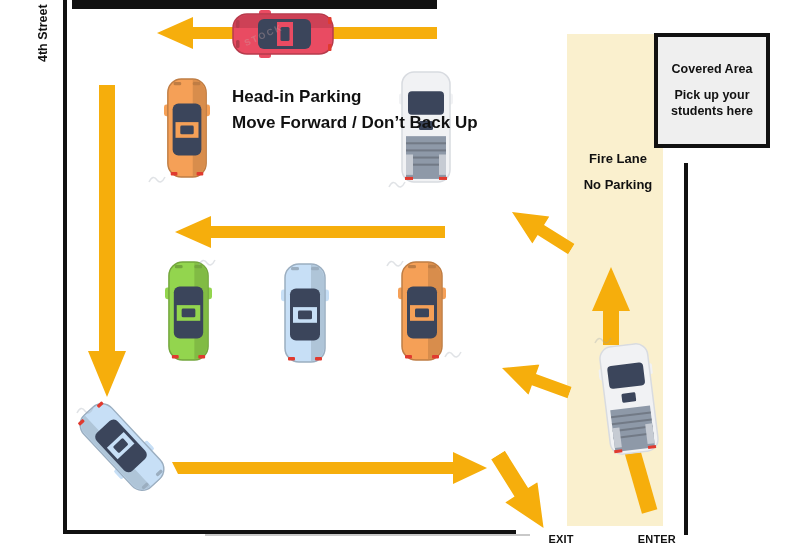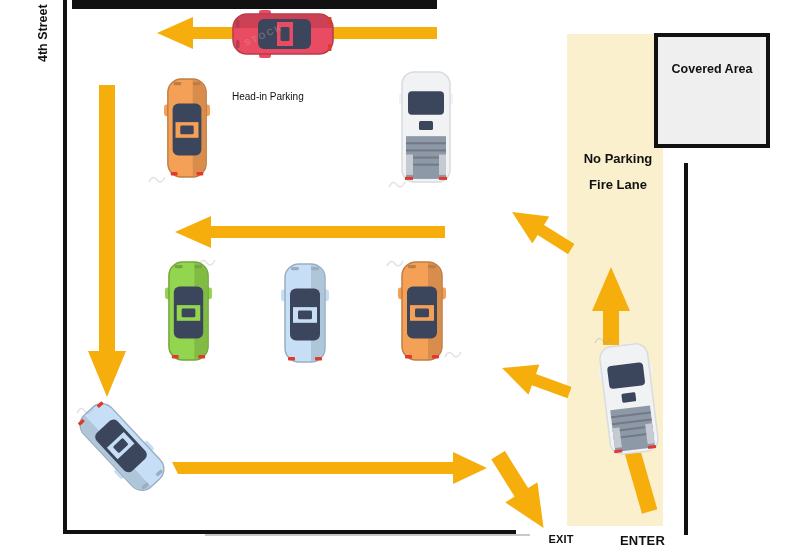--- a/index.html
+++ b/index.html
@@ -20,25 +20,25 @@
   #covered-box .title{margin-top:25px;font-size:12.5px;font-weight:bold;}
   #covered-box .sub{margin-top:11px;font-size:12.5px;font-weight:bold;line-height:16px;}
   
   .arrow{z-index:2;}
   .arrow polygon{fill:var(--arrow);}
   #enter-line{left:624px;top:450px;width:16px;height:64px;background:var(--arrow);
     transform:rotate(-16deg);transform-origin:8px 0;z-index:2;}
   
   .car{z-index:3;}
   .car svg{display:block;width:100%;height:100%;}
-  #instructions{left:232px;top:84px;z-index:5;font-size:10px;font-weight:normal;line-height:26px;white-space:nowrap;}
+  #instructions{left:232px;top:84px;z-index:5;font-size:17px;font-weight:bold;line-height:26px;white-space:nowrap;}
   #fire-lane-label{left:570px;top:146px;width:96px;z-index:5;text-align:center;
     font-size:13px;font-weight:bold;line-height:26px;}
   #exit-label{left:536px;top:533px;width:50px;text-align:center;font-size:11px;font-weight:bold;z-index:5;letter-spacing:.2px;}
-  #enter-label{left:620px;top:533px;width:56px;text-align:left;font-size:13px;font-weight:bold;z-index:5;letter-spacing:.2px;}
+  #enter-label{left:620px;top:533px;width:56px;text-align:right;font-size:11px;font-weight:bold;z-index:5;letter-spacing:.2px;}
   #street-label{left:36px;top:62px;transform:rotate(-90deg);transform-origin:0 0;
     font-size:12.5px;font-weight:bold;white-space:nowrap;z-index:5;}
   
   .wm{z-index:4;opacity:.30;}
   .wm path{stroke:#9aa3ad;stroke-width:1.5;fill:none;}
   #wm-text{left:243px;top:30px;transform:rotate(-24deg);font-size:9px;letter-spacing:2px;
     color:#caa;opacity:.35;z-index:4;font-weight:bold;}
 </style>
 </head>
 <body>
@@ -48,31 +48,36 @@
   <div class="abs ink" style="left:63px;top:0;width:4px;height:533px;z-index:4;"></div>
   <div class="abs ink" style="left:72px;top:0;width:365px;height:9px;z-index:4;"></div>
   <div class="abs ink" style="left:63px;top:530px;width:453px;height:4px;z-index:4;"></div>
   <div class="abs" style="left:205px;top:534px;width:325px;height:2px;background:#c9c9c9;z-index:4;"></div>
   <div class="abs ink" style="left:684px;top:163px;width:4px;height:372px;z-index:4;"></div>
 
   <div class="abs" id="fire-lane"></div>
 
   <div class="abs" id="covered-box">
     <div class="title">Covered Area</div>
+    <div class="sub">
+      <div>Pick up your</div>
+      <div>students here</div>
+    </div>
   </div>
 
   <div class="abs" id="street-label">4th Street</div>
 
   <div class="abs" id="instructions">
     <div>Head-in Parking</div>
+    <div>Move Forward / Don’t Back Up</div>
   </div>
 
   <div class="abs" id="fire-lane-label">
+    <div>Fire Lane</div>
     <div>No Parking</div>
-    <div>Fire Lane</div>
   </div>
 
   <div class="abs" id="exit-label">EXIT</div>
   <div class="abs" id="enter-label">ENTER</div>
 
   <svg class="abs arrow" style="left:157px;top:17px;" width="280" height="32" viewBox="0 0 280 32">
     <polygon points="0,16 36,0 36,10 280,10 280,22 36,22 36,32"></polygon>
   </svg>
   <svg class="abs arrow" style="left:88px;top:85px;" width="38" height="312" viewBox="0 0 38 312">
     <polygon points="19,312 0,266 11,266 11,0 27,0 27,266 38,266"></polygon>

